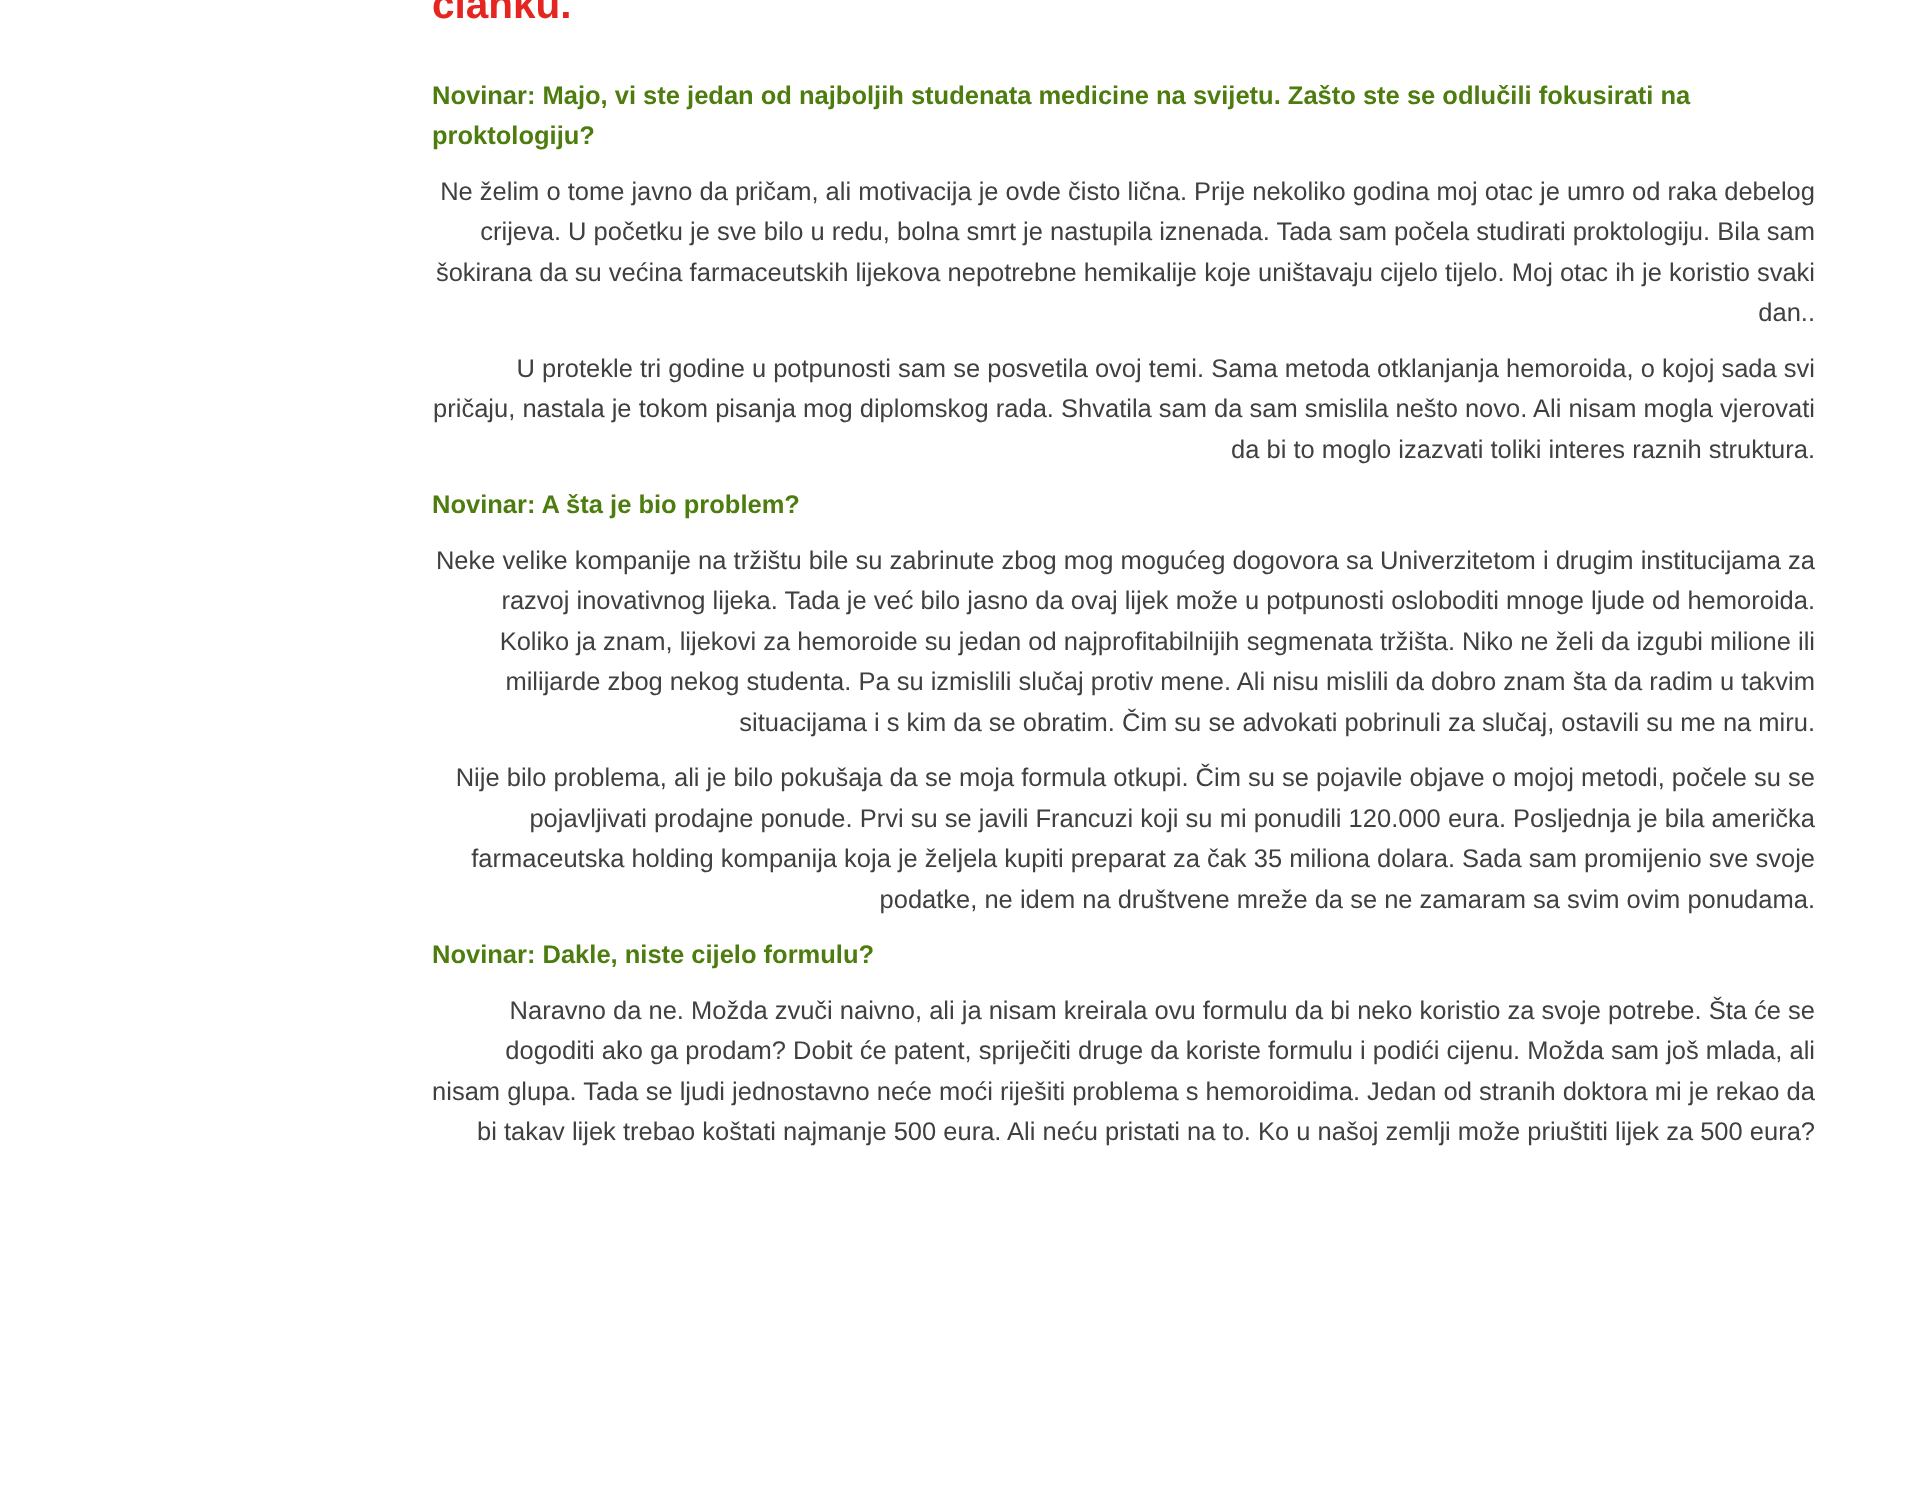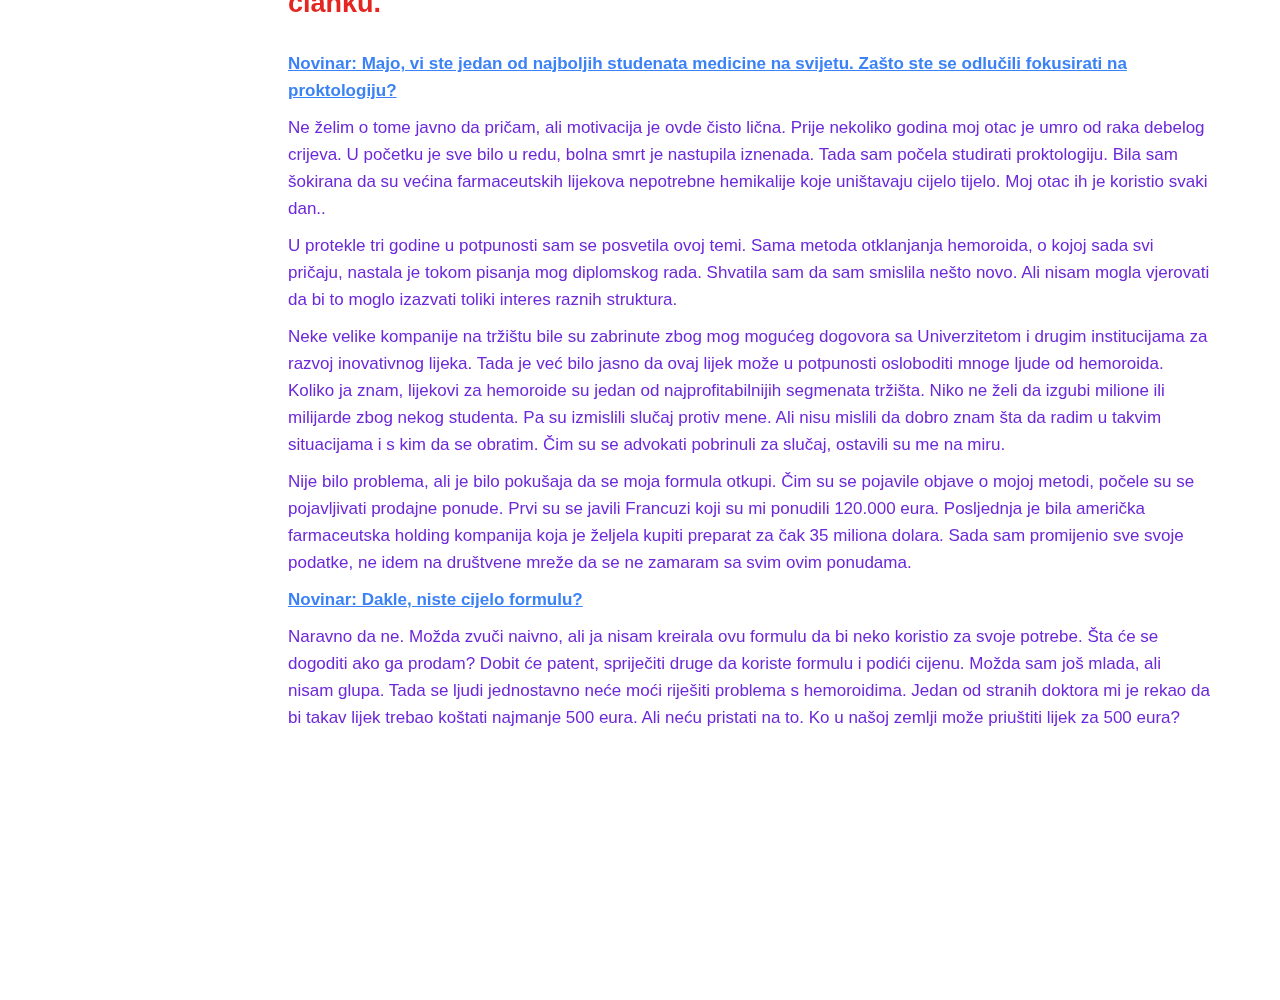--- a/index.html
+++ b/index.html
@@ -25,36 +25,37 @@
     margin: -10px 0 33px 0;
     letter-spacing: 0;
   }
   .article-column p {
     font-size: 17px;
     line-height: 27px;
     margin: 0 0 10px 0;
   }
   p.question {
     font-weight: 700;
-    color: #3b82f6;
-    text-decoration: underline;
+    color: #4d7c0f;
   }
   p.answer {
     font-weight: 400;
-    color: #6d28d9;
+    color: #404040;
+    text-align: right;
   }
 </style>
 </head>
 <body>
 
 <div class="article-column">
 
   <h1 class="article-heading">članku.</h1>
 
   <p class="question">Novinar: Majo, vi ste jedan od najboljih studenata medicine na svijetu. Zašto ste se odlučili fokusirati na proktologiju?</p>
   <p class="answer">Ne želim o tome javno da pričam, ali motivacija je ovde čisto lična. Prije nekoliko godina moj otac je umro od raka debelog crijeva. U početku je sve bilo u redu, bolna smrt je nastupila iznenada. Tada sam počela studirati proktologiju. Bila sam šokirana da su većina farmaceutskih lijekova nepotrebne hemikalije koje uništavaju cijelo tijelo. Moj otac ih je koristio svaki dan..</p>
   <p class="answer">U protekle tri godine u potpunosti sam se posvetila ovoj temi. Sama metoda otklanjanja hemoroida, o kojoj sada svi pričaju, nastala je tokom pisanja mog diplomskog rada. Shvatila sam da sam smislila nešto novo. Ali nisam mogla vjerovati da bi to moglo izazvati toliki interes raznih struktura.</p>
+  <p class="question">Novinar: A šta je bio problem?</p>
   <p class="answer">Neke velike kompanije na tržištu bile su zabrinute zbog mog mogućeg dogovora sa Univerzitetom i drugim institucijama za razvoj inovativnog lijeka. Tada je već bilo jasno da ovaj lijek može u potpunosti osloboditi mnoge ljude od hemoroida. Koliko ja znam, lijekovi za hemoroide su jedan od najprofitabilnijih segmenata tržišta. Niko ne želi da izgubi milione ili milijarde zbog nekog studenta. Pa su izmislili slučaj protiv mene. Ali nisu mislili da dobro znam šta da radim u takvim situacijama i s kim da se obratim. Čim su se advokati pobrinuli za slučaj, ostavili su me na miru.</p>
   <p class="answer">Nije bilo problema, ali je bilo pokušaja da se moja formula otkupi. Čim su se pojavile objave o mojoj metodi, počele su se pojavljivati prodajne ponude. Prvi su se javili Francuzi koji su mi ponudili 120.000 eura. Posljednja je bila američka farmaceutska holding kompanija koja je željela kupiti preparat za čak 35 miliona dolara. Sada sam promijenio sve svoje podatke, ne idem na društvene mreže da se ne zamaram sa svim ovim ponudama.</p>
   <p class="question">Novinar: Dakle, niste cijelo formulu?</p>
   <p class="answer">Naravno da ne. Možda zvuči naivno, ali ja nisam kreirala ovu formulu da bi neko koristio za svoje potrebe. Šta će se dogoditi ako ga prodam? Dobit će patent, spriječiti druge da koriste formulu i podići cijenu. Možda sam još mlada, ali nisam glupa. Tada se ljudi jednostavno neće moći riješiti problema s hemoroidima. Jedan od stranih doktora mi je rekao da bi takav lijek trebao koštati najmanje 500 eura. Ali neću pristati na to. Ko u našoj zemlji može priuštiti lijek za 500 eura?</p>
 
 </div>
 
 </body></html>

